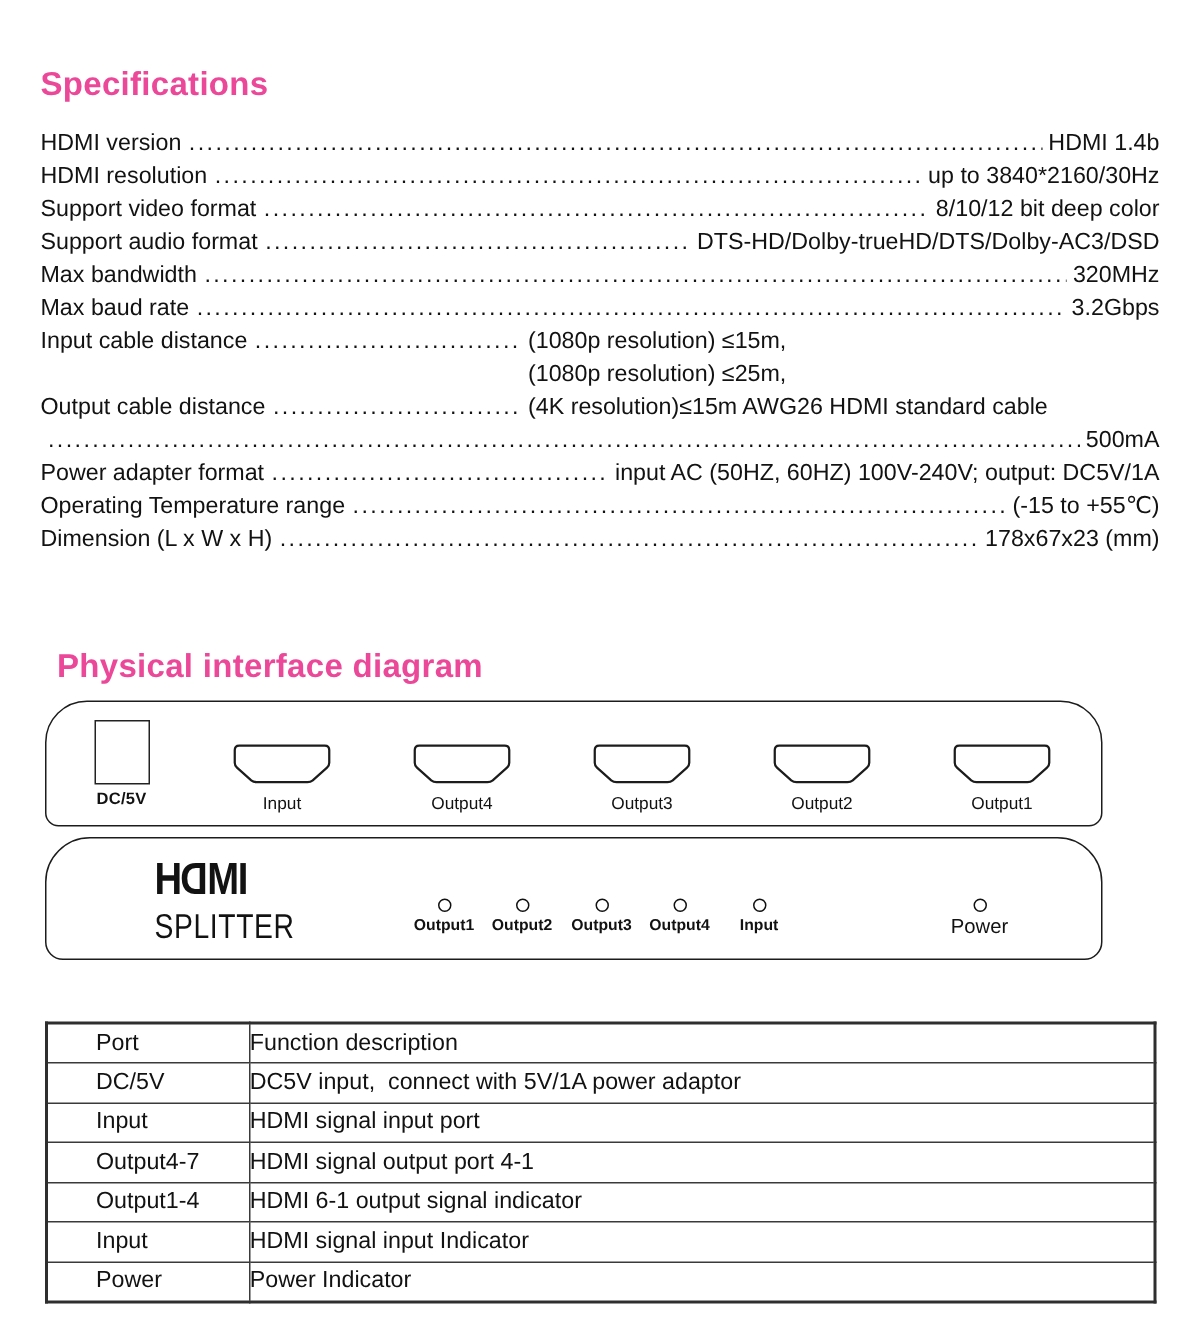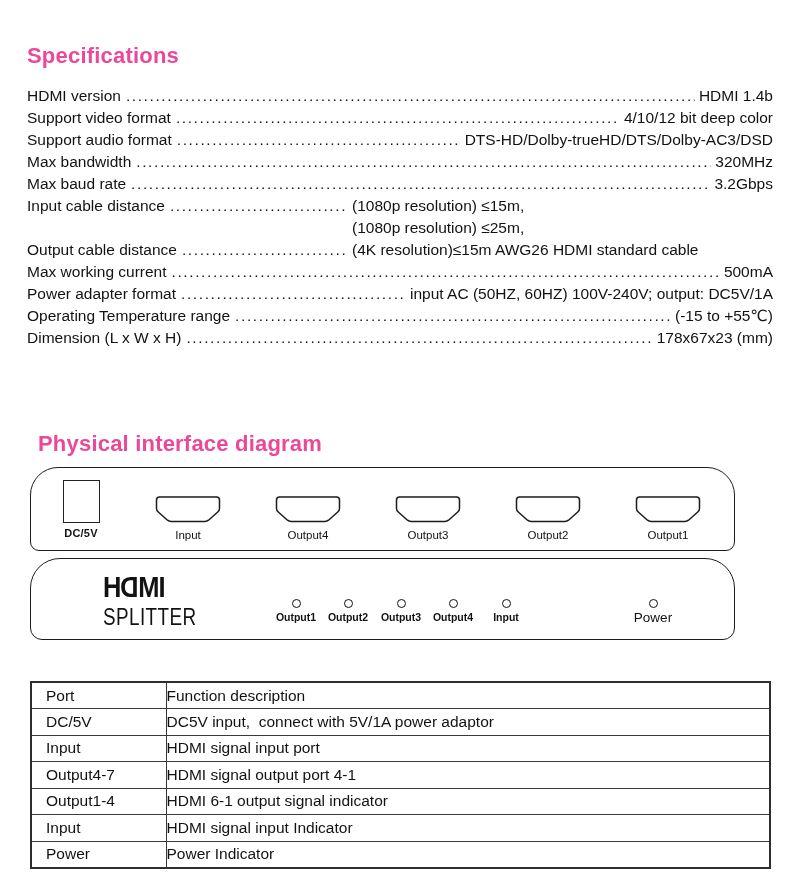--- a/index.html
+++ b/index.html
@@ -114,43 +114,48 @@
     font-size: 15.5px;
   }
   .port-table table { border-collapse: collapse; width: 100%; }
   .port-table td {
     border: 1.5px solid #3a3a3a;
     height: 26.5px;
     padding: 0;
     vertical-align: middle;
   }
   .port-table table { border: 2px solid #2e2e2e; }
-  td.port-cell { width: 135px; padding-left: 14px; }
+  td.port-cell { width: 135px; padding-left: 32px; }
   td.fn-cell  { white-space: pre-wrap; }
 </style>
 </head>
 <body>
 
 <div>
 
   <h1 class="section-heading abs" id="spec-heading">Specifications</h1>
 
   <div class="spec-list abs">
 
     <div class="spec-row">
       <span class="spec-label">HDMI version</span>
       <span class="spec-leader"></span>
       <span class="spec-value">HDMI 1.4b</span>
     </div>
 
+    <div class="spec-row">
+      <span class="spec-label">HDMI resolution</span>
+      <span class="spec-leader"></span>
+      <span class="spec-value">up to 3840*2160/30Hz</span>
+    </div>
 
     <div class="spec-row">
       <span class="spec-label">Support video format</span>
       <span class="spec-leader"></span>
-      <span class="spec-value">4/10/12 bit deep color</span>
+      <span class="spec-value">8/10/12 bit deep color</span>
     </div>
 
     <div class="spec-row">
       <span class="spec-label">Support audio format</span>
       <span class="spec-leader"></span>
       <span class="spec-value">DTS-HD/Dolby-trueHD/DTS/Dolby-AC3/DSD</span>
     </div>
 
     <div class="spec-row">
       <span class="spec-label">Max bandwidth</span>
@@ -179,21 +184,20 @@
         <span class="spec-label">Output cable distance</span>
         <span class="spec-leader"></span>
       </span>
       <span class="value-block">
         <div>(1080p resolution) ≤25m,</div>
         <div>(4K resolution)≤15m AWG26 HDMI standard cable</div>
       </span>
     </div>
 
     <div class="spec-row">
-      <span class="spec-label">Max working current</span>
       <span class="spec-leader"></span>
       <span class="spec-value">500mA</span>
     </div>
 
     <div class="spec-row">
       <span class="spec-label">Power adapter format</span>
       <span class="spec-leader"></span>
       <span class="spec-value">input AC (50HZ, 60HZ) 100V-240V; output: DC5V/1A</span>
     </div>
 

